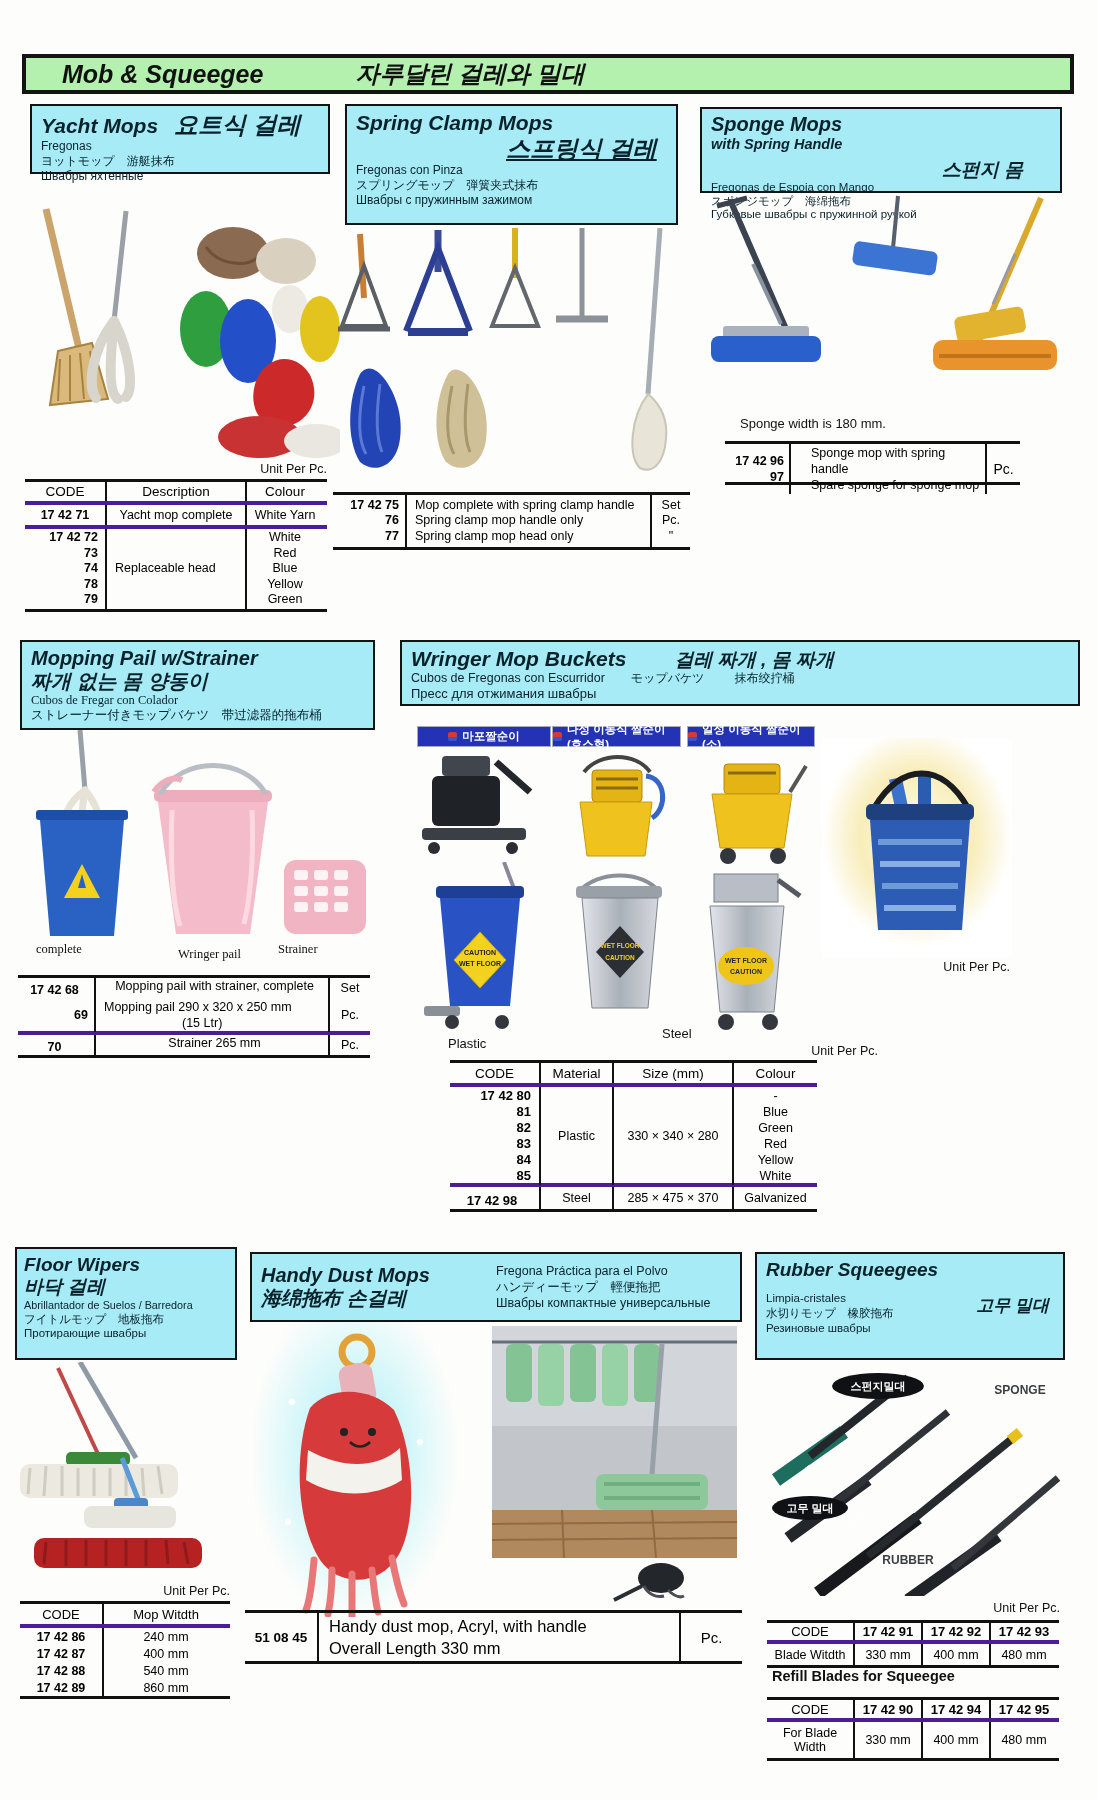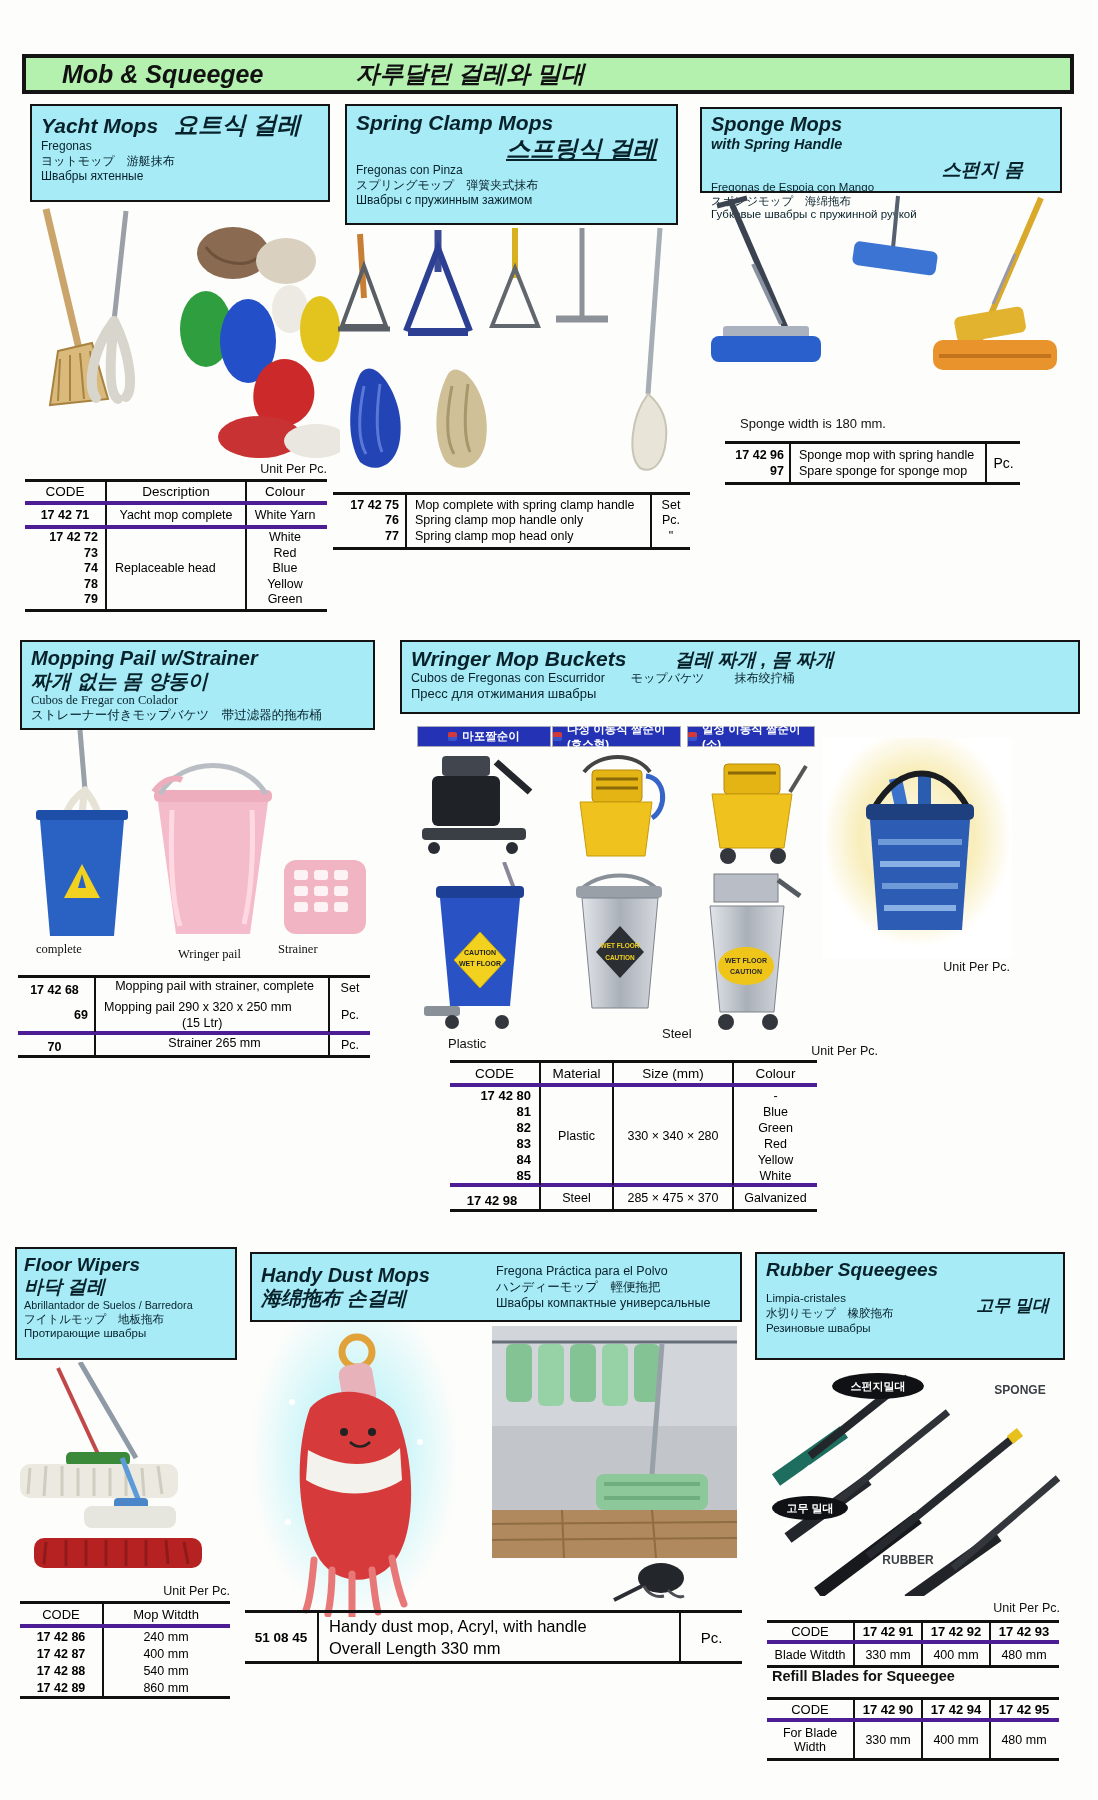--- a/index.html
+++ b/index.html
@@ -34,21 +34,21 @@
 </head>
 <body>
 
 <div class="page">
 
   <div class="abs" style="left:22px;top:54px;width:1052px;height:40px;background:var(--header-bg);border:4px solid #141414;display:flex;align-items:center;box-sizing:border-box;">
     <span style="font-style:italic;font-weight:bold;font-size:25px;margin-left:36px;">Mob &amp; Squeegee</span>
     <span style="font-weight:bold;font-style:italic;font-size:24px;margin-left:92px;">자루달린 걸레와 밀대</span>
   </div>
 
-  <div class="sec" style="left:30px;top:104px;width:300px;height:98px;">
+  <div class="sec" style="left:30px;top:104px;width:300px;height:70px;">
     <div style="display:flex;align-items:baseline;">
       <span class="ten" style="font-size:21px;">Yacht Mops</span>
       <span class="tko" style="font-size:24px;margin-left:16px;">요트식 걸레</span>
     </div>
     <div class="sm">Fregonas</div>
     <div class="sm">ヨットモップ　游艇抹布</div>
     <div class="sm">Швабры яхтенные</div>
   </div>
 
   <div class="abs" style="left:28px;top:203px;width:312px;height:255px;">
@@ -185,21 +185,21 @@
   </div>
 
   <div class="abs" style="left:740px;top:416px;font-size:13px;color:#111;">Sponge width is 180 mm.</div>
 
   <div class="tbl" style="left:725px;top:441px;width:295px;">
     <div class="row" style="grid-template-columns:64px 196px 35px;height:38px;line-height:16px;">
       <div class="stack sr" style="padding-right:5px;">
         <div class="bold">17 42 96</div>
         <div class="bold">97</div>
       </div>
-      <div class="stack sl" style="padding-left:8px;">
+      <div class="stack sl" style="padding-left:20px;">
         <div>Sponge mop with spring handle</div>
         <div>Spare sponge for sponge mop</div>
       </div>
       <div style="font-size:14px;">Pc.</div>
     </div>
   </div>
 
   <div class="sec" style="left:20px;top:640px;width:355px;height:90px;">
     <div class="ten" style="font-size:20px;">Mopping Pail w/Strainer</div>
     <div class="tko" style="font-size:20px;">짜개 없는 몸 양동이</div>
@@ -256,21 +256,21 @@
         <div>Pc.</div>
       </div>
     </div>
     <div class="row" style="grid-template-columns:76px 234px 42px;height:20px;">
       <div class="bold sr" style="padding-right:6px;">70</div>
       <div class="sl" style="padding-left:8px;">Strainer 265 mm</div>
       <div>Pc.</div>
     </div>
   </div>
 
-  <div class="sec" style="left:400px;top:640px;width:680px;height:74px;">
+  <div class="sec" style="left:400px;top:640px;width:680px;height:66px;">
     <div style="display:flex;align-items:baseline;">
       <span class="ten" style="font-size:21px;">Wringer Mop Buckets</span>
       <span class="tko" style="font-size:19px;margin-left:48px;">걸레 짜개 , 몸 짜개</span>
     </div>
     <div style="display:flex;align-items:baseline;">
       <span class="sm" style="font-size:12.5px;">Cubos de Fregonas con Escurridor</span>
       <span class="sm" style="font-size:12px;margin-left:26px;">モップバケツ</span>
       <span class="sm" style="font-size:12px;margin-left:30px;">抹布绞拧桶</span>
     </div>
     <div class="sm" style="font-size:13px;">Пресс для отжимания швабры</div>

